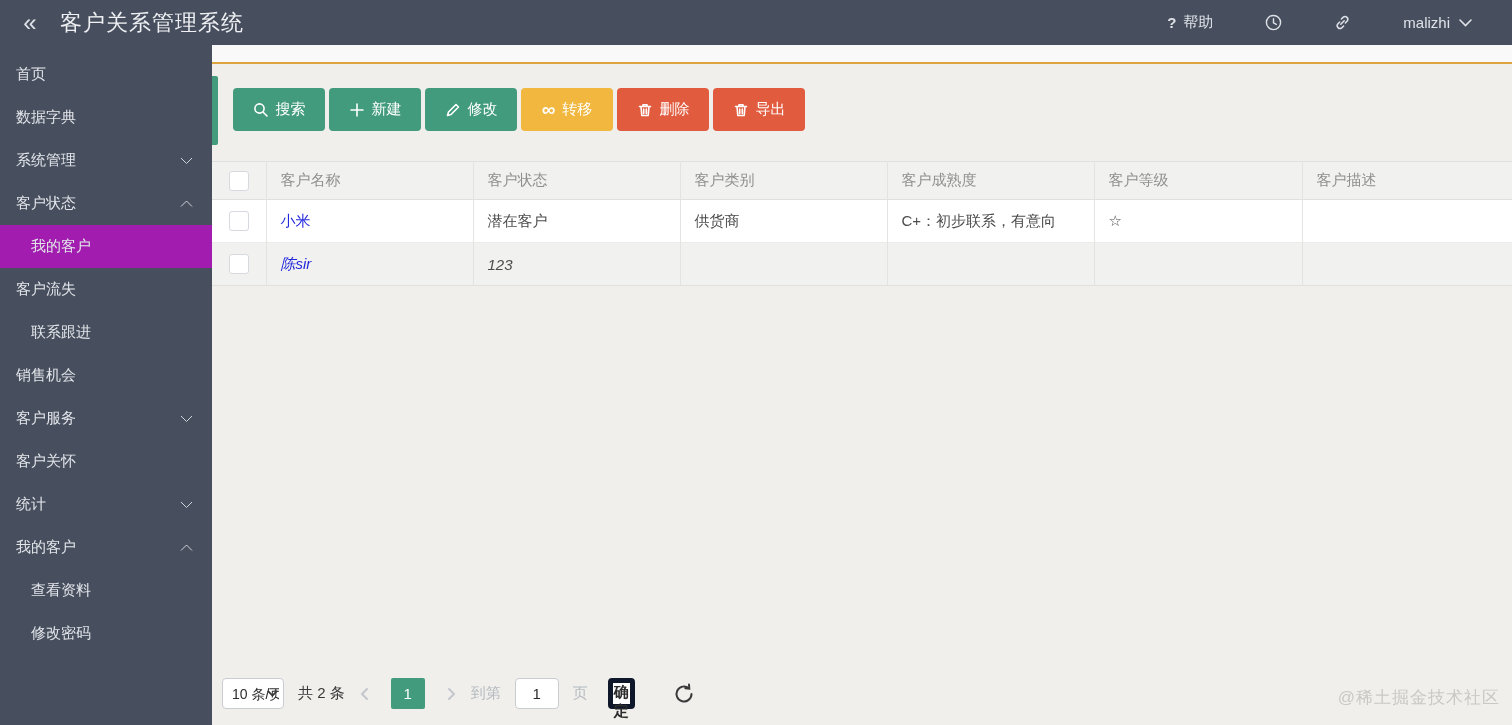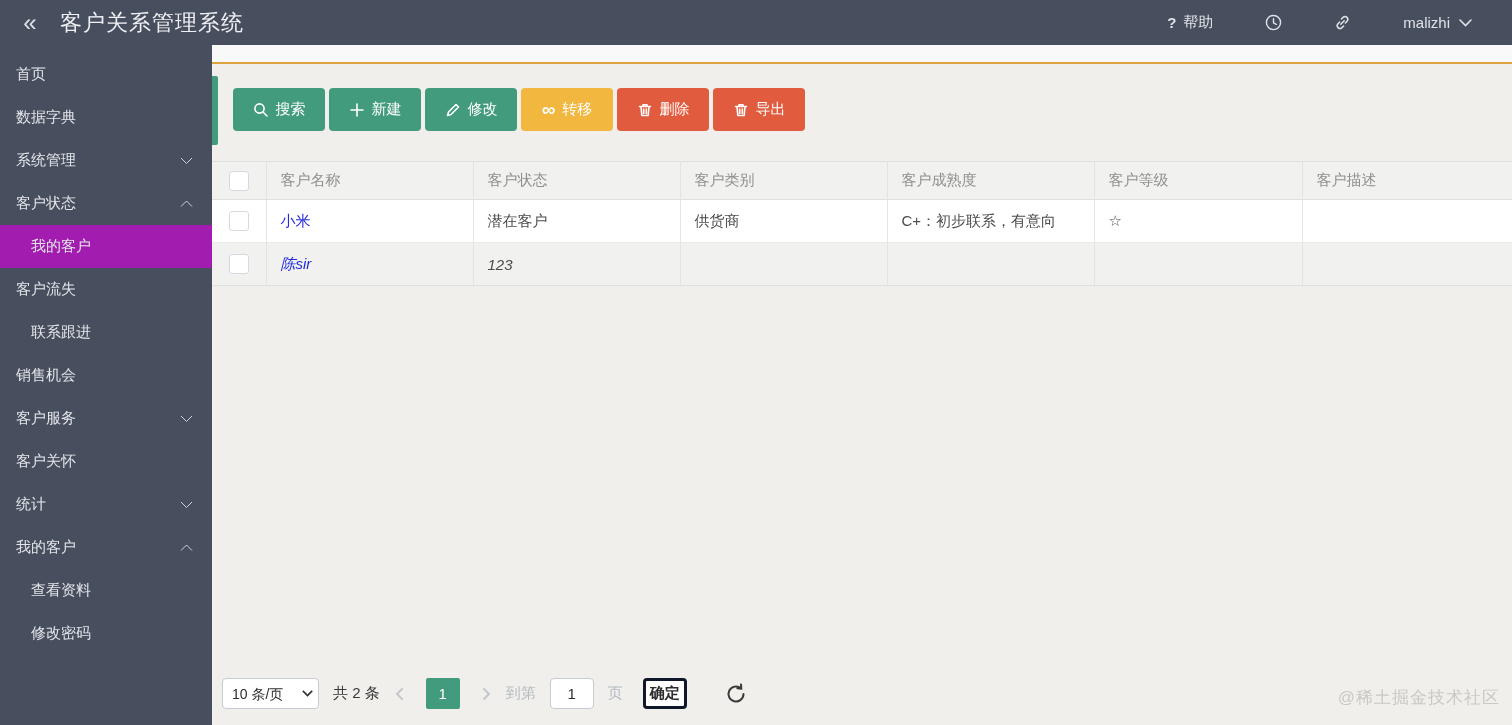--- a/index.html
+++ b/index.html
@@ -54,28 +54,28 @@
   .grid td { color:#4c4c4c; }
   .cell-link { color:#2228dc; text-decoration:none; cursor:pointer; }
   .chk-cell { text-align:center !important; padding:0 !important; }
   .checkbox { width:20px; height:20px; background:#fff; border:1px solid #d6d9df; border-radius:3px; display:inline-block; vertical-align:middle; cursor:pointer; }
 
   .spacer { flex:1; }
 
   
   .pager { flex:0 0 53px; display:flex; align-items:center; padding:0 0 10px 10px; gap:14px; }
   .select-wrap { position:relative; }
-  .page-size { appearance:none; -webkit-appearance:none; width:97px; height:31px; background:#fff; border:1px solid #c9ccd1; border-radius:4px; font-size:14px; font-family:inherit; color:#2c2c2c; padding:0 4px 0 9px; cursor:pointer; }
+  .page-size { appearance:none; -webkit-appearance:none; width:62px; height:31px; background:#fff; border:1px solid #c9ccd1; border-radius:4px; font-size:14px; font-family:inherit; color:#2c2c2c; padding:0 4px 0 9px; cursor:pointer; }
   .select-wrap svg { position:absolute; right:6px; top:12px; width:11px; height:7px; stroke:#333; fill:none; stroke-width:2; pointer-events:none; }
   .total { font-size:15px; color:#3a3a3a; }
   .pg-arrow { width:12px; height:12px; stroke:#c3c7cd; fill:none; stroke-width:2; stroke-linecap:round; cursor:pointer; }
   .pg-num { width:34px; height:31px; background:#419b7c; color:#fff; font-size:15px; display:flex; align-items:center; justify-content:center; border-radius:2px; cursor:pointer; margin:0 6px; }
   .goto-label { font-size:15px; color:#b6bbc1; }
   .goto-input { width:44px; height:31px; border:1px solid #c9ccd1; border-radius:4px; text-align:center; font-size:15px; font-family:inherit; color:#2c2c2c; background:#fff; }
-  .confirm-btn { width:44px; height:31px; background:#fff; border:3px solid #0f172a; border-radius:4px; font-size:15px; font-weight:bold; color:#2c2c2c; font-family:inherit; cursor:pointer; margin-left:6px; }
+  .confirm-btn { width:27px; height:31px; background:#fff; border:5px solid #0f172a; border-radius:4px; font-size:15px; font-weight:bold; color:#2c2c2c; font-family:inherit; cursor:pointer; margin-left:6px; }
   .refresh { margin-left:24px; width:22px; height:22px; stroke:#3a3a3a; fill:none; stroke-width:2; stroke-linecap:round; cursor:pointer; }
 
   .watermark { position:absolute; right:12px; bottom:16px; font-size:17px; color:#c8c8c5; letter-spacing:1px; }
 </style>
 </head>
 <body>
 
 <div class="app">
 
   <header class="topbar">

